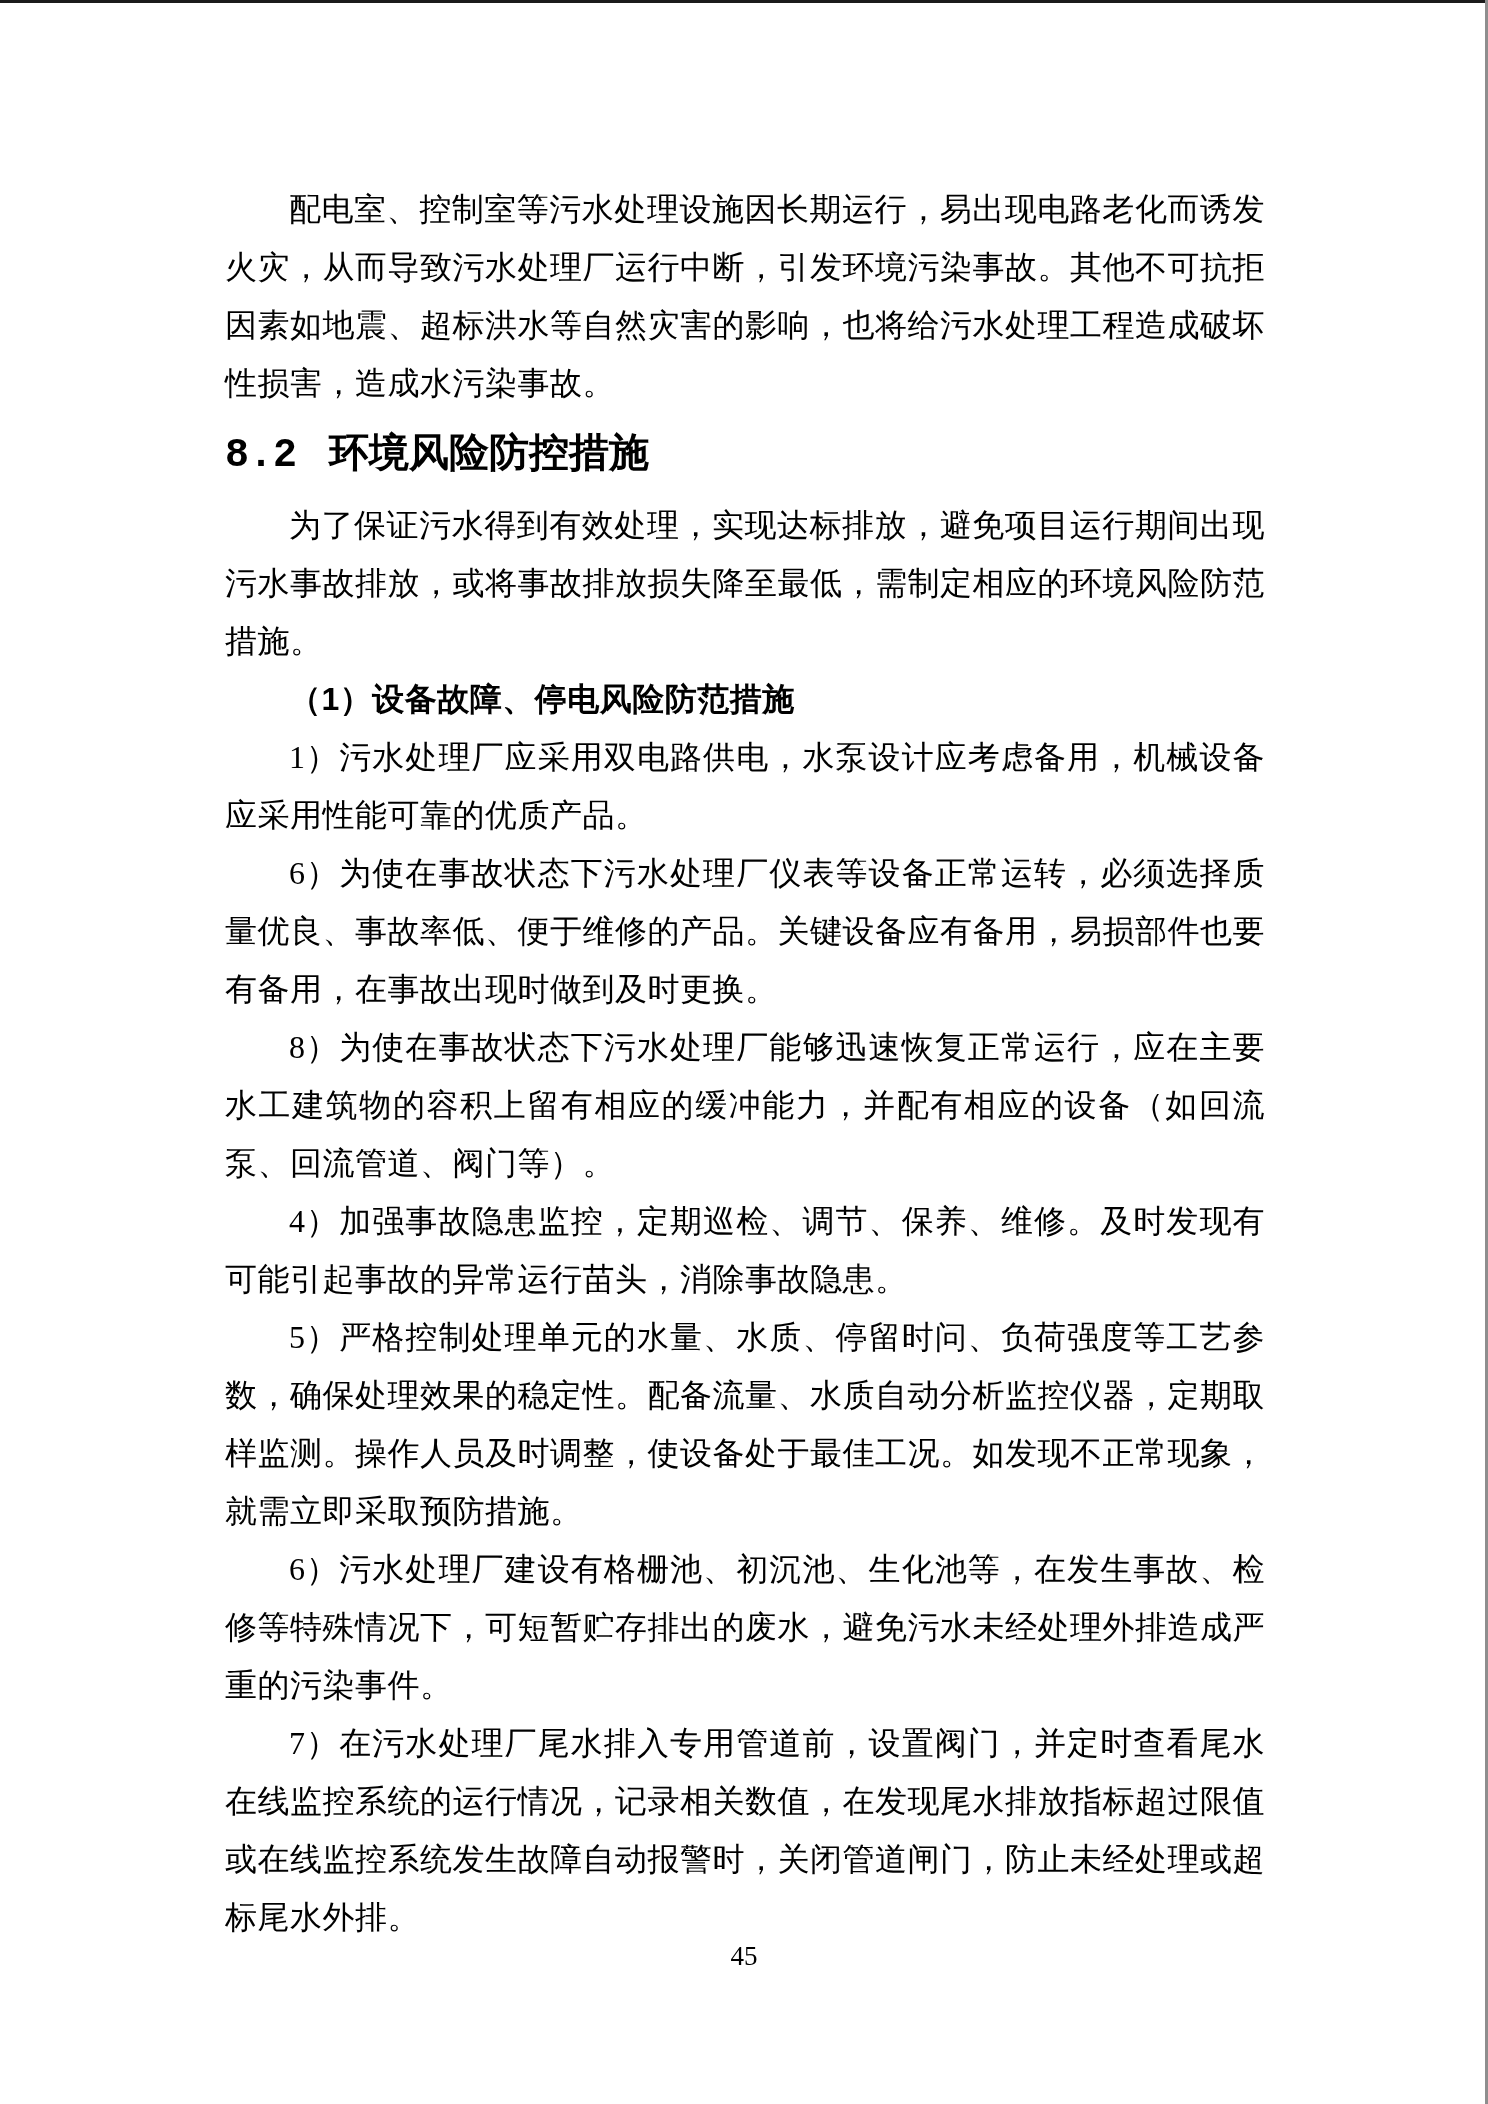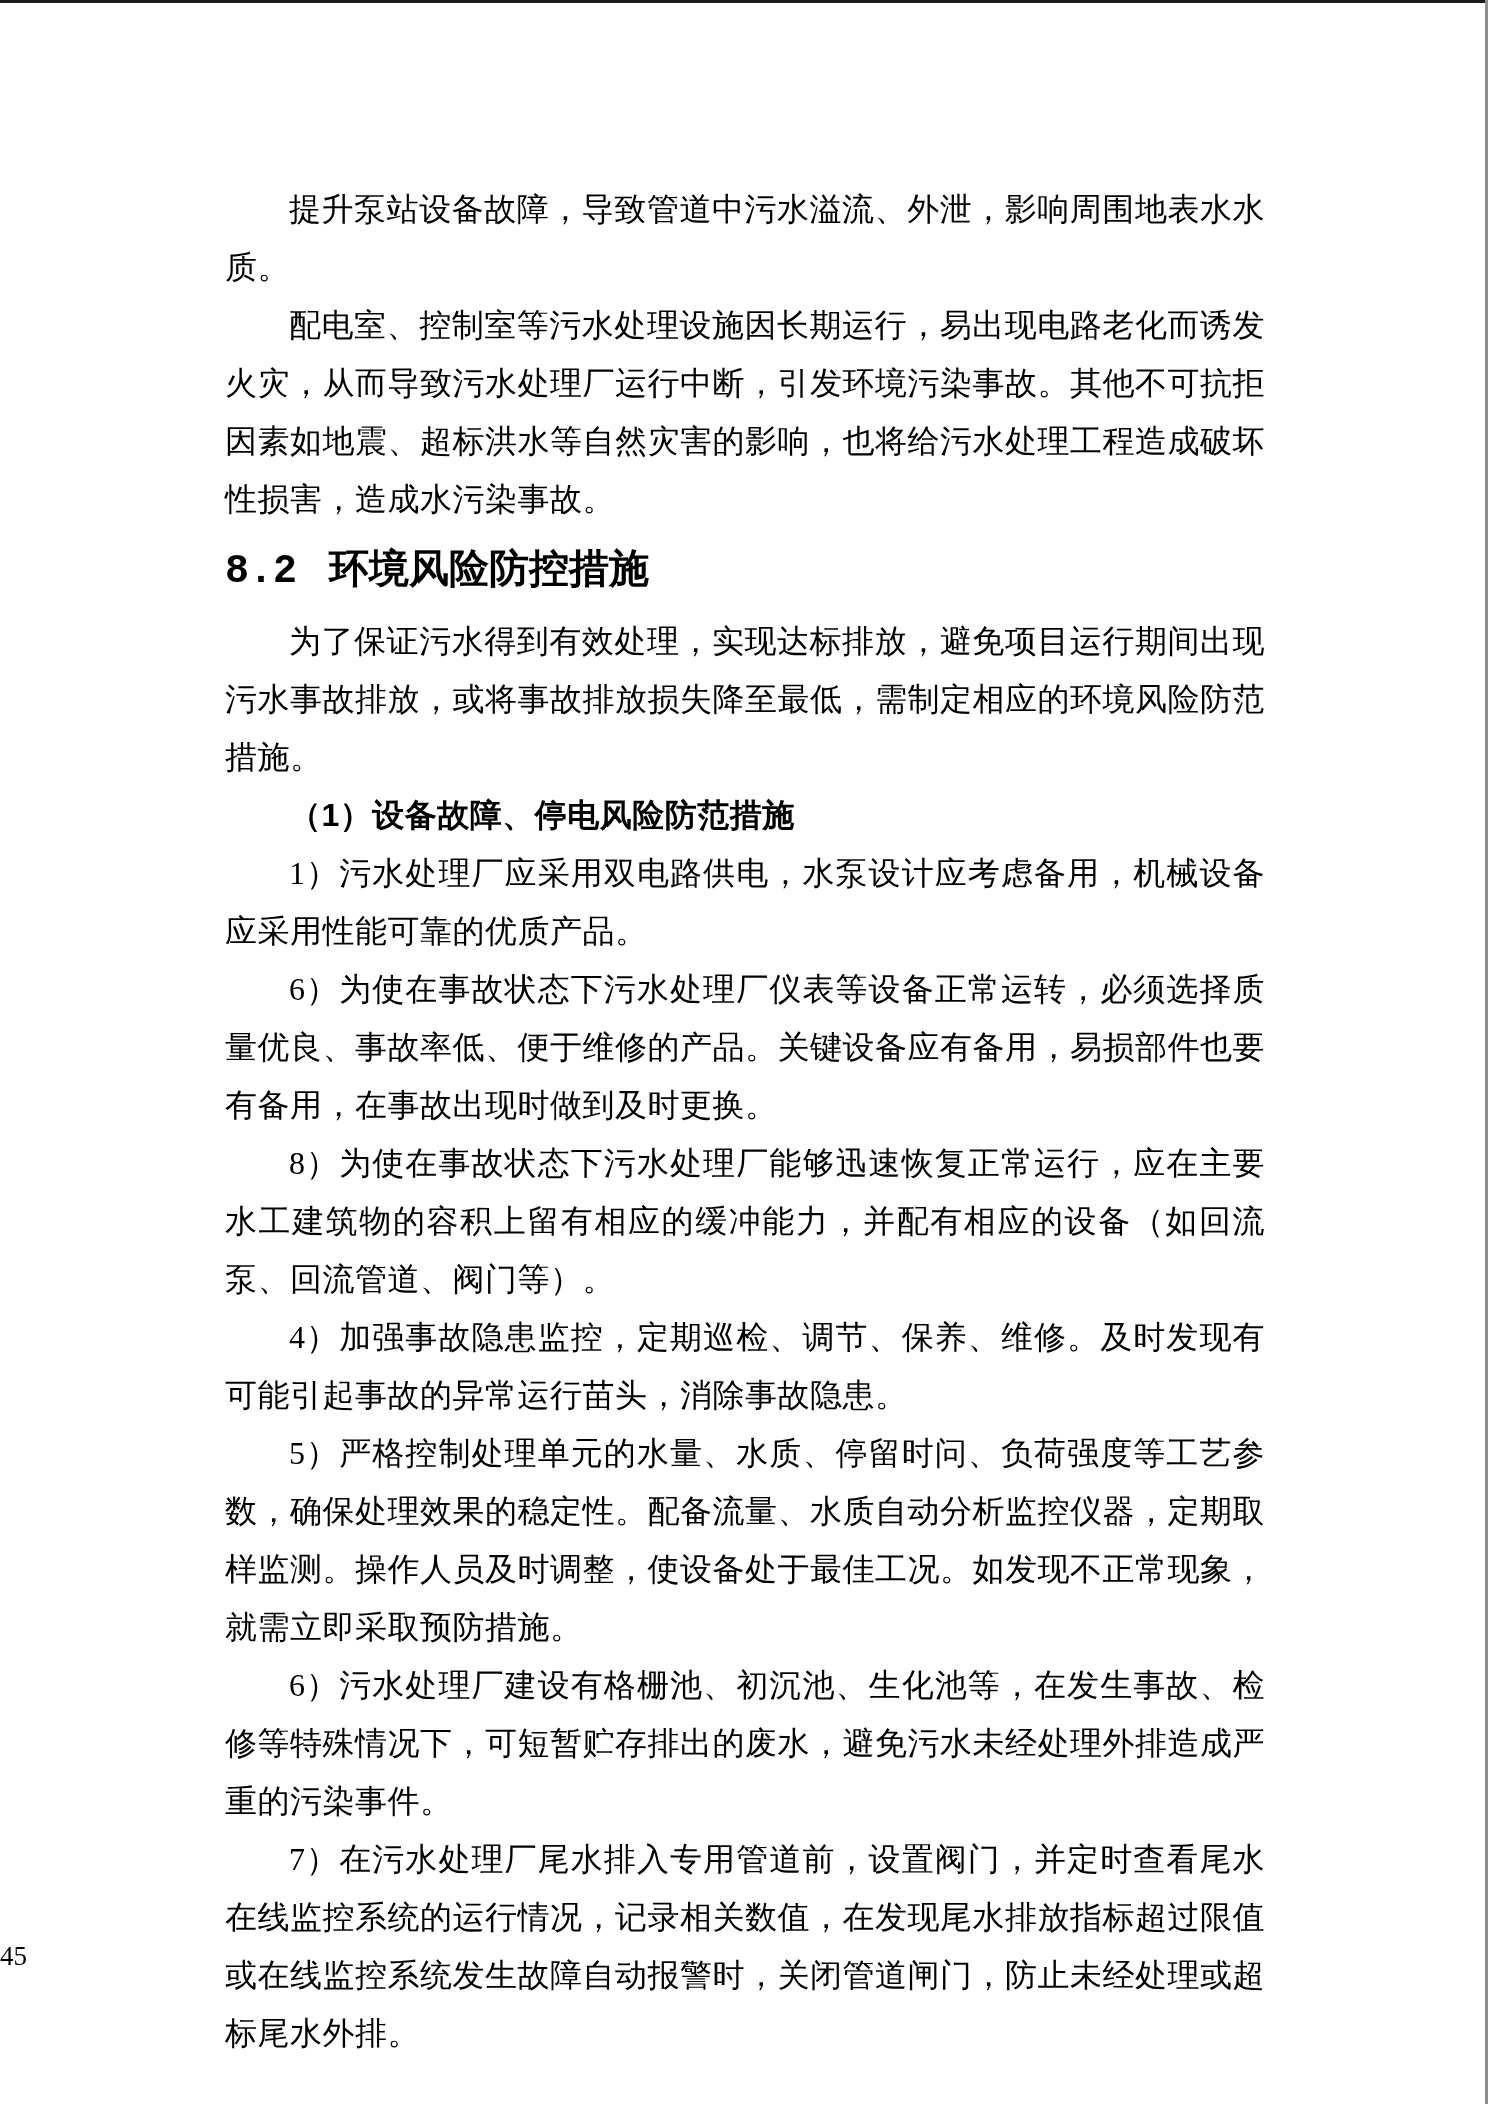--- a/index.html
+++ b/index.html
@@ -54,36 +54,36 @@
     font-weight: bold;
     text-indent: 0;
     word-spacing: 8px;
     font-family: Liberation Mono, monospace;
   }
   .page-number {
     position: absolute;
     top: 1936px;
     left: 0;
     width: 1488px;
+    text-align: center;
     font-size: 27px;
     line-height: 40px;
     font-family: "Liberation Serif", "DejaVu Serif", serif;
   }
 </style>
 </head>
 <body>
 
 <main class="page">
 
   <div class="top-edge"></div>
   <div class="right-edge"></div>
 
   <section class="text-block">
 
-    <p class="body">提升泵站设备故障，导致管道中污水溢流、外泄，影响周围地表水水质。</p>
 
 
     <p class="body">配电室、控制室等污水处理设施因长期运行，易出现电路老化而诱发火灾，从而导致污水处理厂运行中断，引发环境污染事故。其他不可抗拒因素如地震、超标洪水等自然灾害的影响，也将给污水处理工程造成破坏性损害，造成水污染事故。</p>
 
     <h2 class="heading">8.2 环境风险防控措施</h2>
 
     <p class="body">为了保证污水得到有效处理，实现达标排放，避免项目运行期间出现污水事故排放，或将事故排放损失降至最低，需制定相应的环境风险防范措施。</p>
 
     <p class="subhead">（1）设备故障、停电风险防范措施</p>
 

